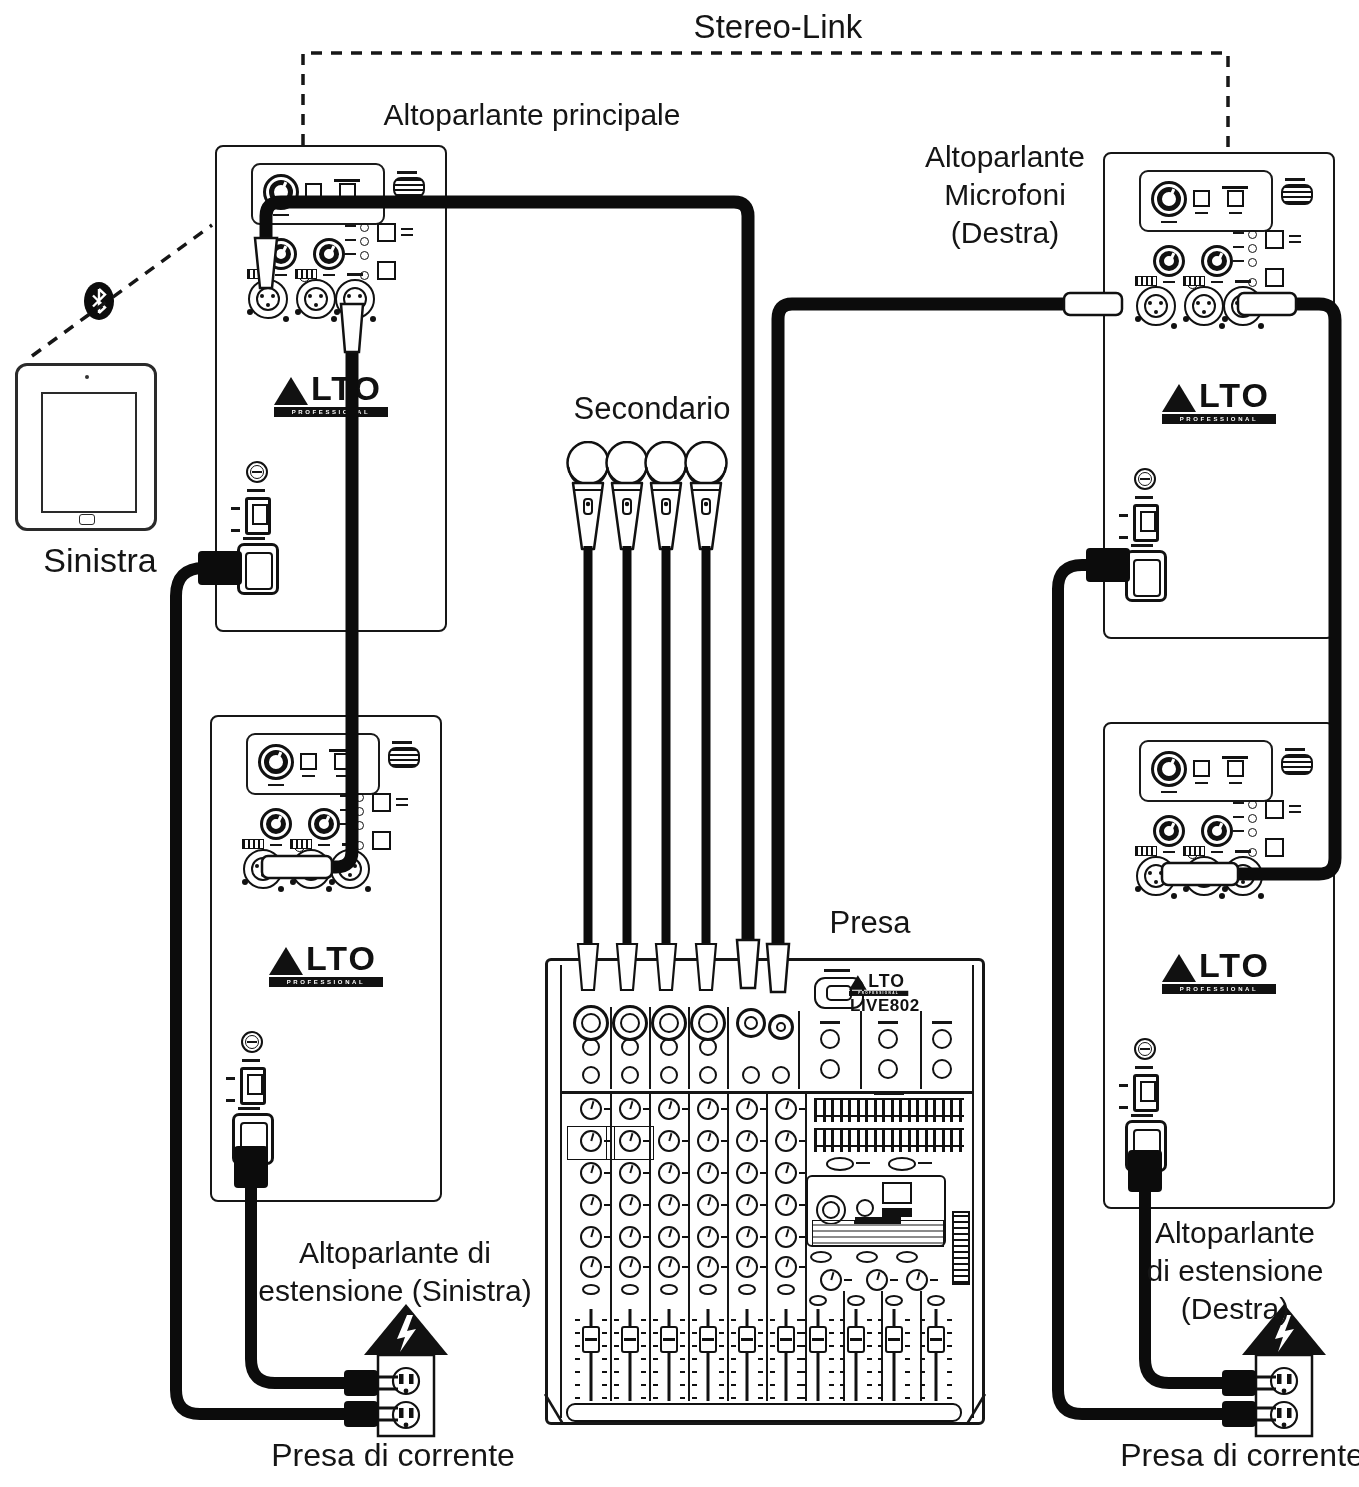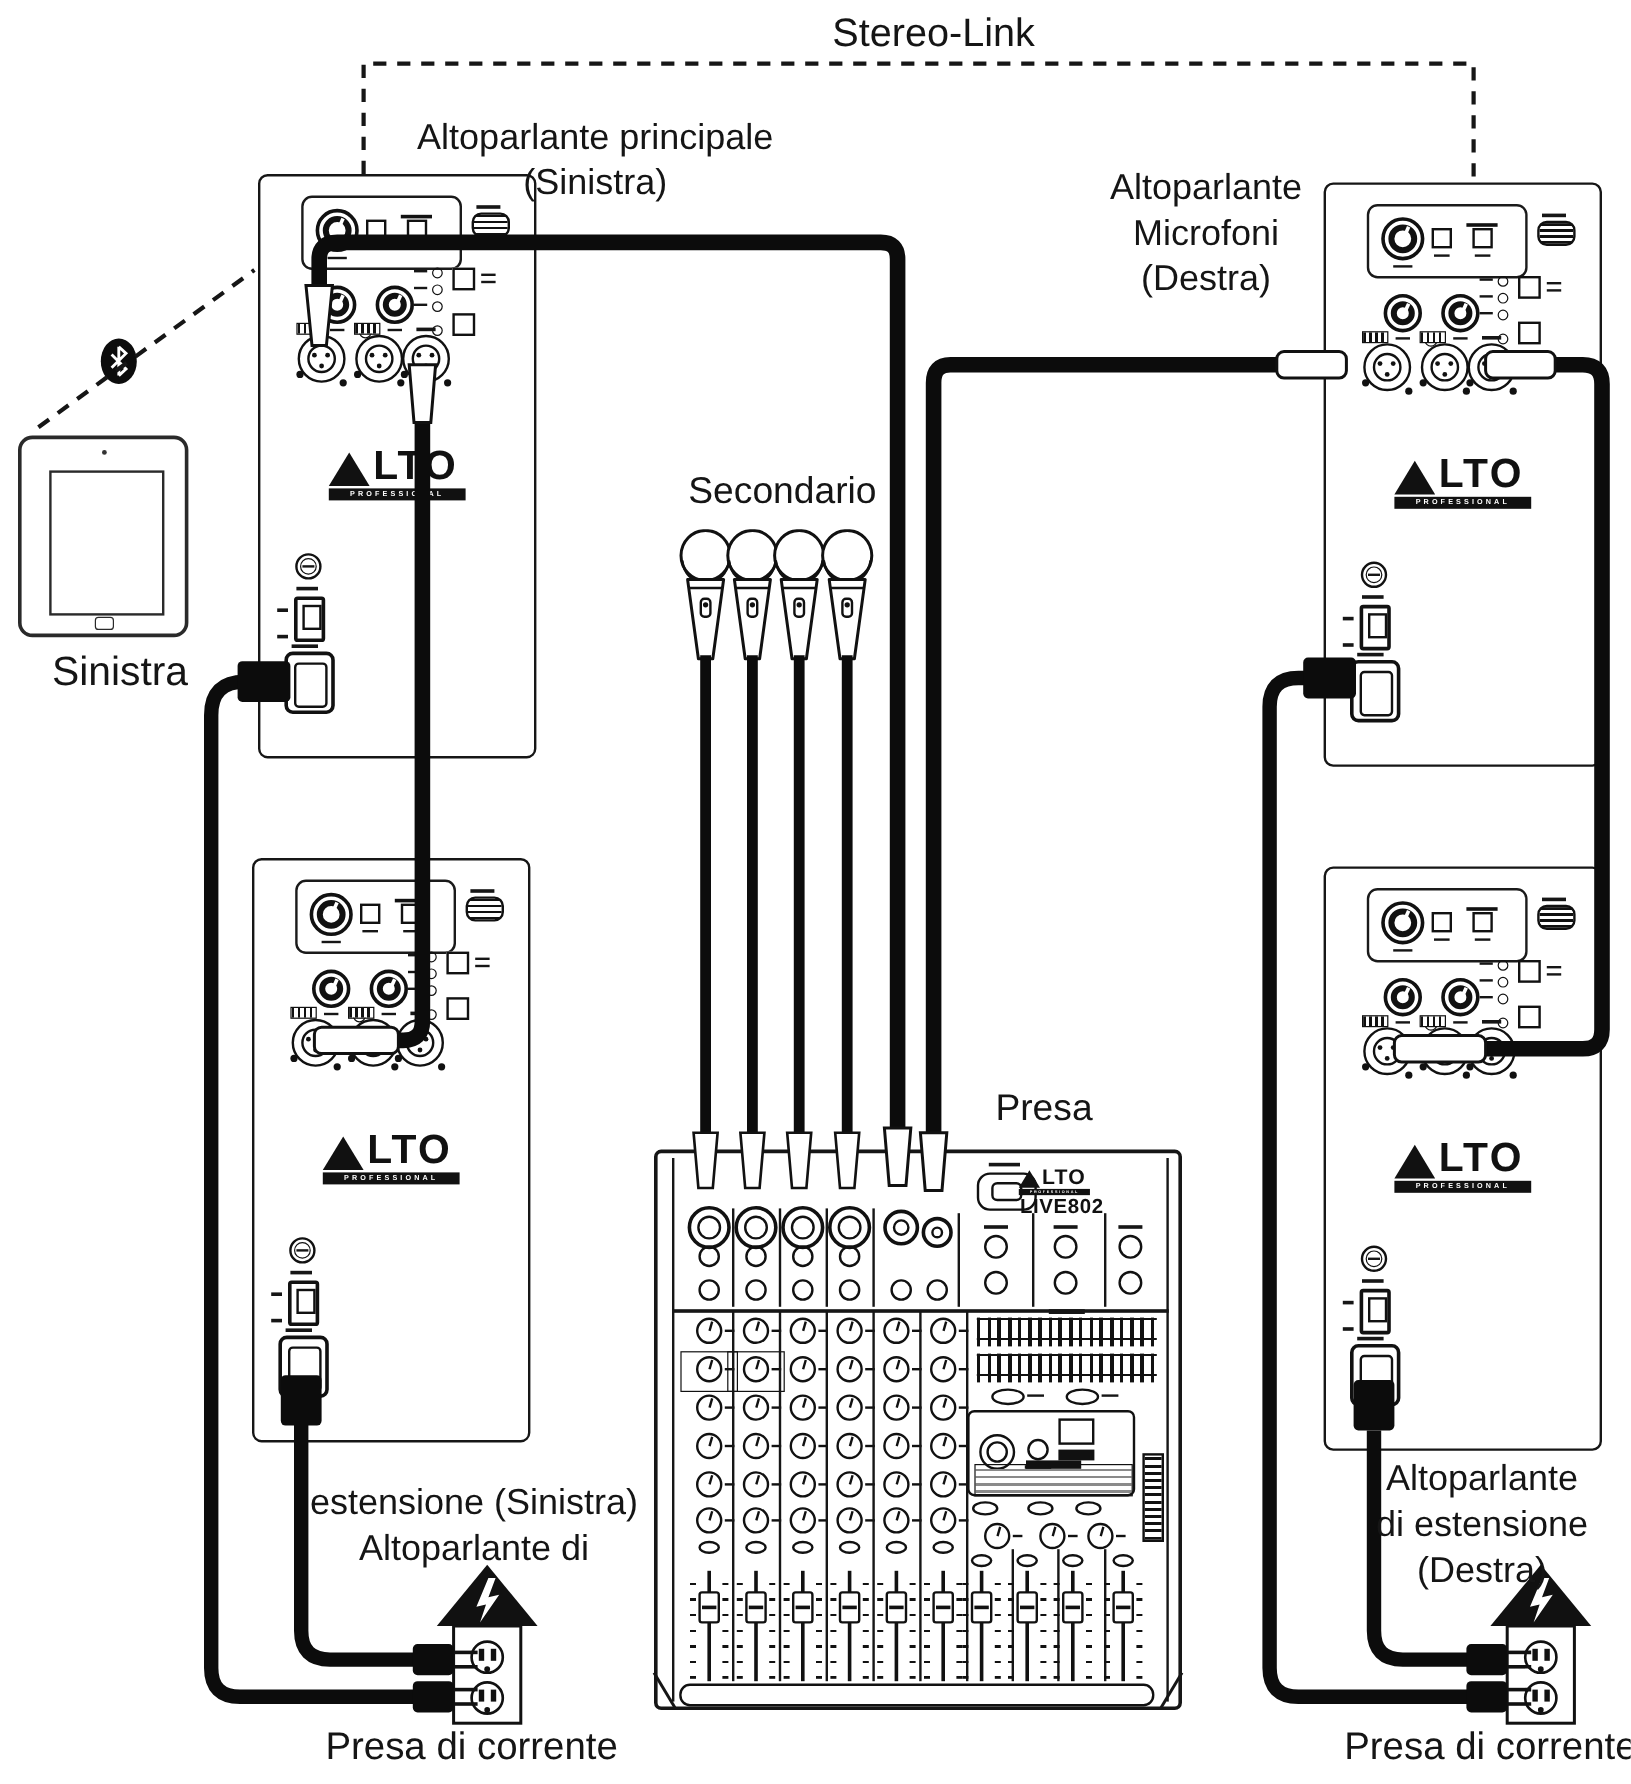--- a/index.html
+++ b/index.html
@@ -810,35 +810,34 @@
       <rect x="1222" y="1401" width="34" height="26" rx="4" fill="#0c0c0c"></rect>
       <line x1="1256" y1="1408" x2="1276" y2="1408" stroke="#111" stroke-width="3"></line>
       <line x1="1256" y1="1420" x2="1276" y2="1420" stroke="#111" stroke-width="3"></line>
     </g>
 
     <line x1="545" y1="1394" x2="563" y2="1424" stroke="#161616" stroke-width="2.5"></line>
     <line x1="985" y1="1394" x2="967" y2="1424" stroke="#161616" stroke-width="2.5"></line>
   </svg>
 
   <div class="lbl lbl-layer" style="left:778px;top:8px;font-size:33px">Stereo-Link</div>
-  <div class="lbl lbl-layer" style="left:496px;top:96px">
+  <div class="lbl lbl-layer" style="left:532px;top:96px">
     <div>Altoparlante principale</div>
-    <div>(Sinistra)</div>
   </div>
   <div class="lbl lbl-layer" style="left:1005px;top:138px">
     <div>Altoparlante</div>
     <div>Microfoni</div>
     <div>(Destra)</div>
   </div>
   <div class="lbl lbl-layer" style="left:100px;top:541px;font-size:34px">Sinistra</div>
   <div class="lbl lbl-layer" style="left:652px;top:390px;font-size:31px">Secondario</div>
   <div class="lbl lbl-layer" style="left:870px;top:904px;font-size:31px">Presa</div>
   <div class="lbl lbl-layer" style="left:395px;top:1234px">
+    <div>Altoparlante di</div>
     <div>estensione (Sinistra)</div>
-    <div>Altoparlante di</div>
   </div>
   <div class="lbl lbl-layer" style="left:1235px;top:1214px">
     <div>Altoparlante</div>
     <div>di estensione</div>
     <div>(Destra)</div>
   </div>
   <div class="lbl lbl-layer" style="left:393px;top:1436px;font-size:32px">Presa di corrente</div>
   <div class="lbl lbl-layer" style="left:1242px;top:1436px;font-size:32px">Presa di corrente</div>
 </div>
 

